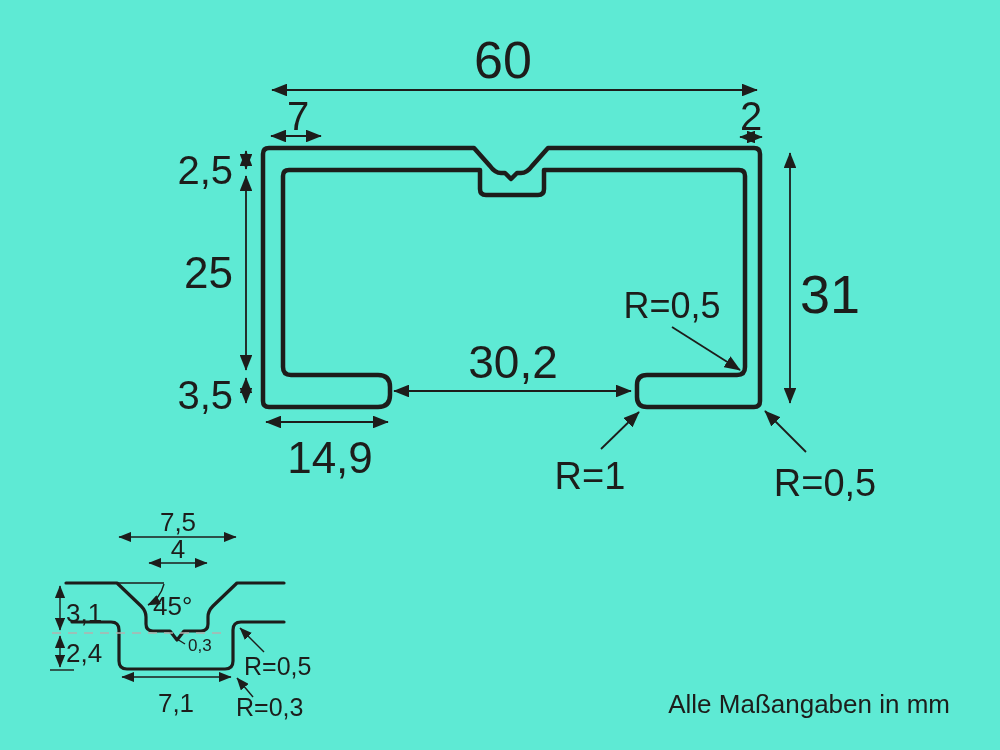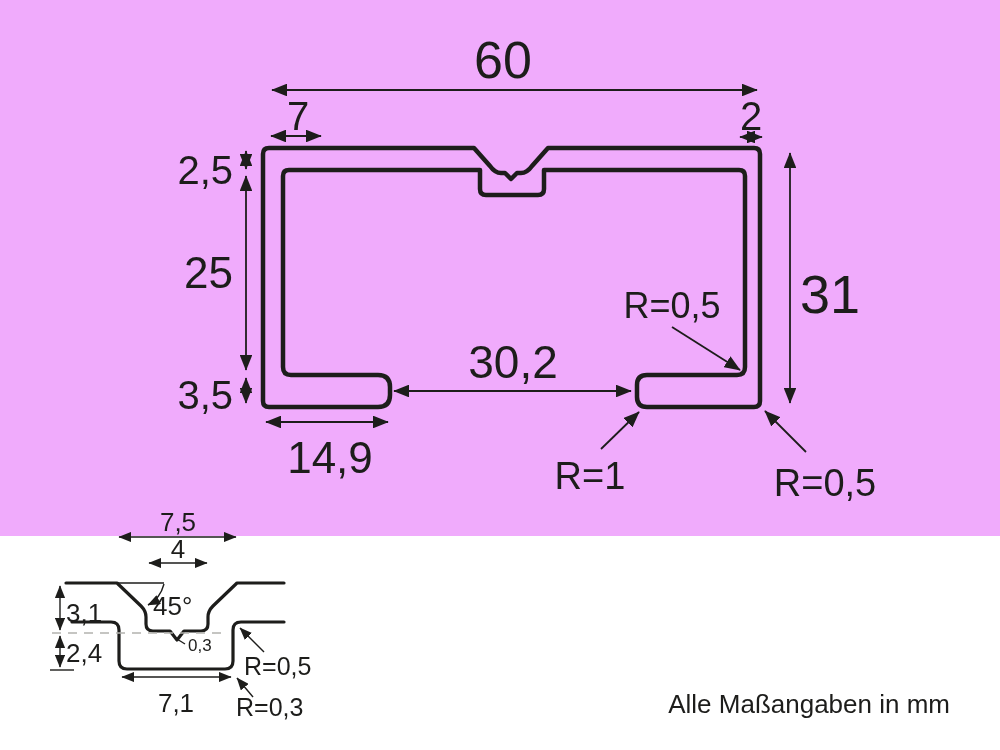--- a/index.html
+++ b/index.html
@@ -1,21 +1,21 @@
 <!DOCTYPE html>
 <html><head>
 <meta charset="utf-8">
 <style>
   * { margin: 0; padding: 0; box-sizing: border-box; }
   html, body { background: #ffffff; }
   body {
     width: 1000px; height: 750px; overflow: hidden;
     font-family: "Liberation Sans", sans-serif;
   }
-  .canvas { position: relative; width: 1000px; height: 536px; background: #f0abfc; }
+  .canvas { position: relative; width: 1000px; height: 750px; background: #5eead4; }
   svg { display: block; }
   text { fill: #1d1d1b; font-family: "Liberation Sans", sans-serif; }
   .f54 { font-size: 52px; }
   .f56 { font-size: 54px; }
   .f48 { font-size: 46px; }
   .f46 { font-size: 44px; }
   .f42 { font-size: 40px; }
   .f40 { font-size: 38px; }
   .f38 { font-size: 36px; }
   .f26 { font-size: 26px; }

